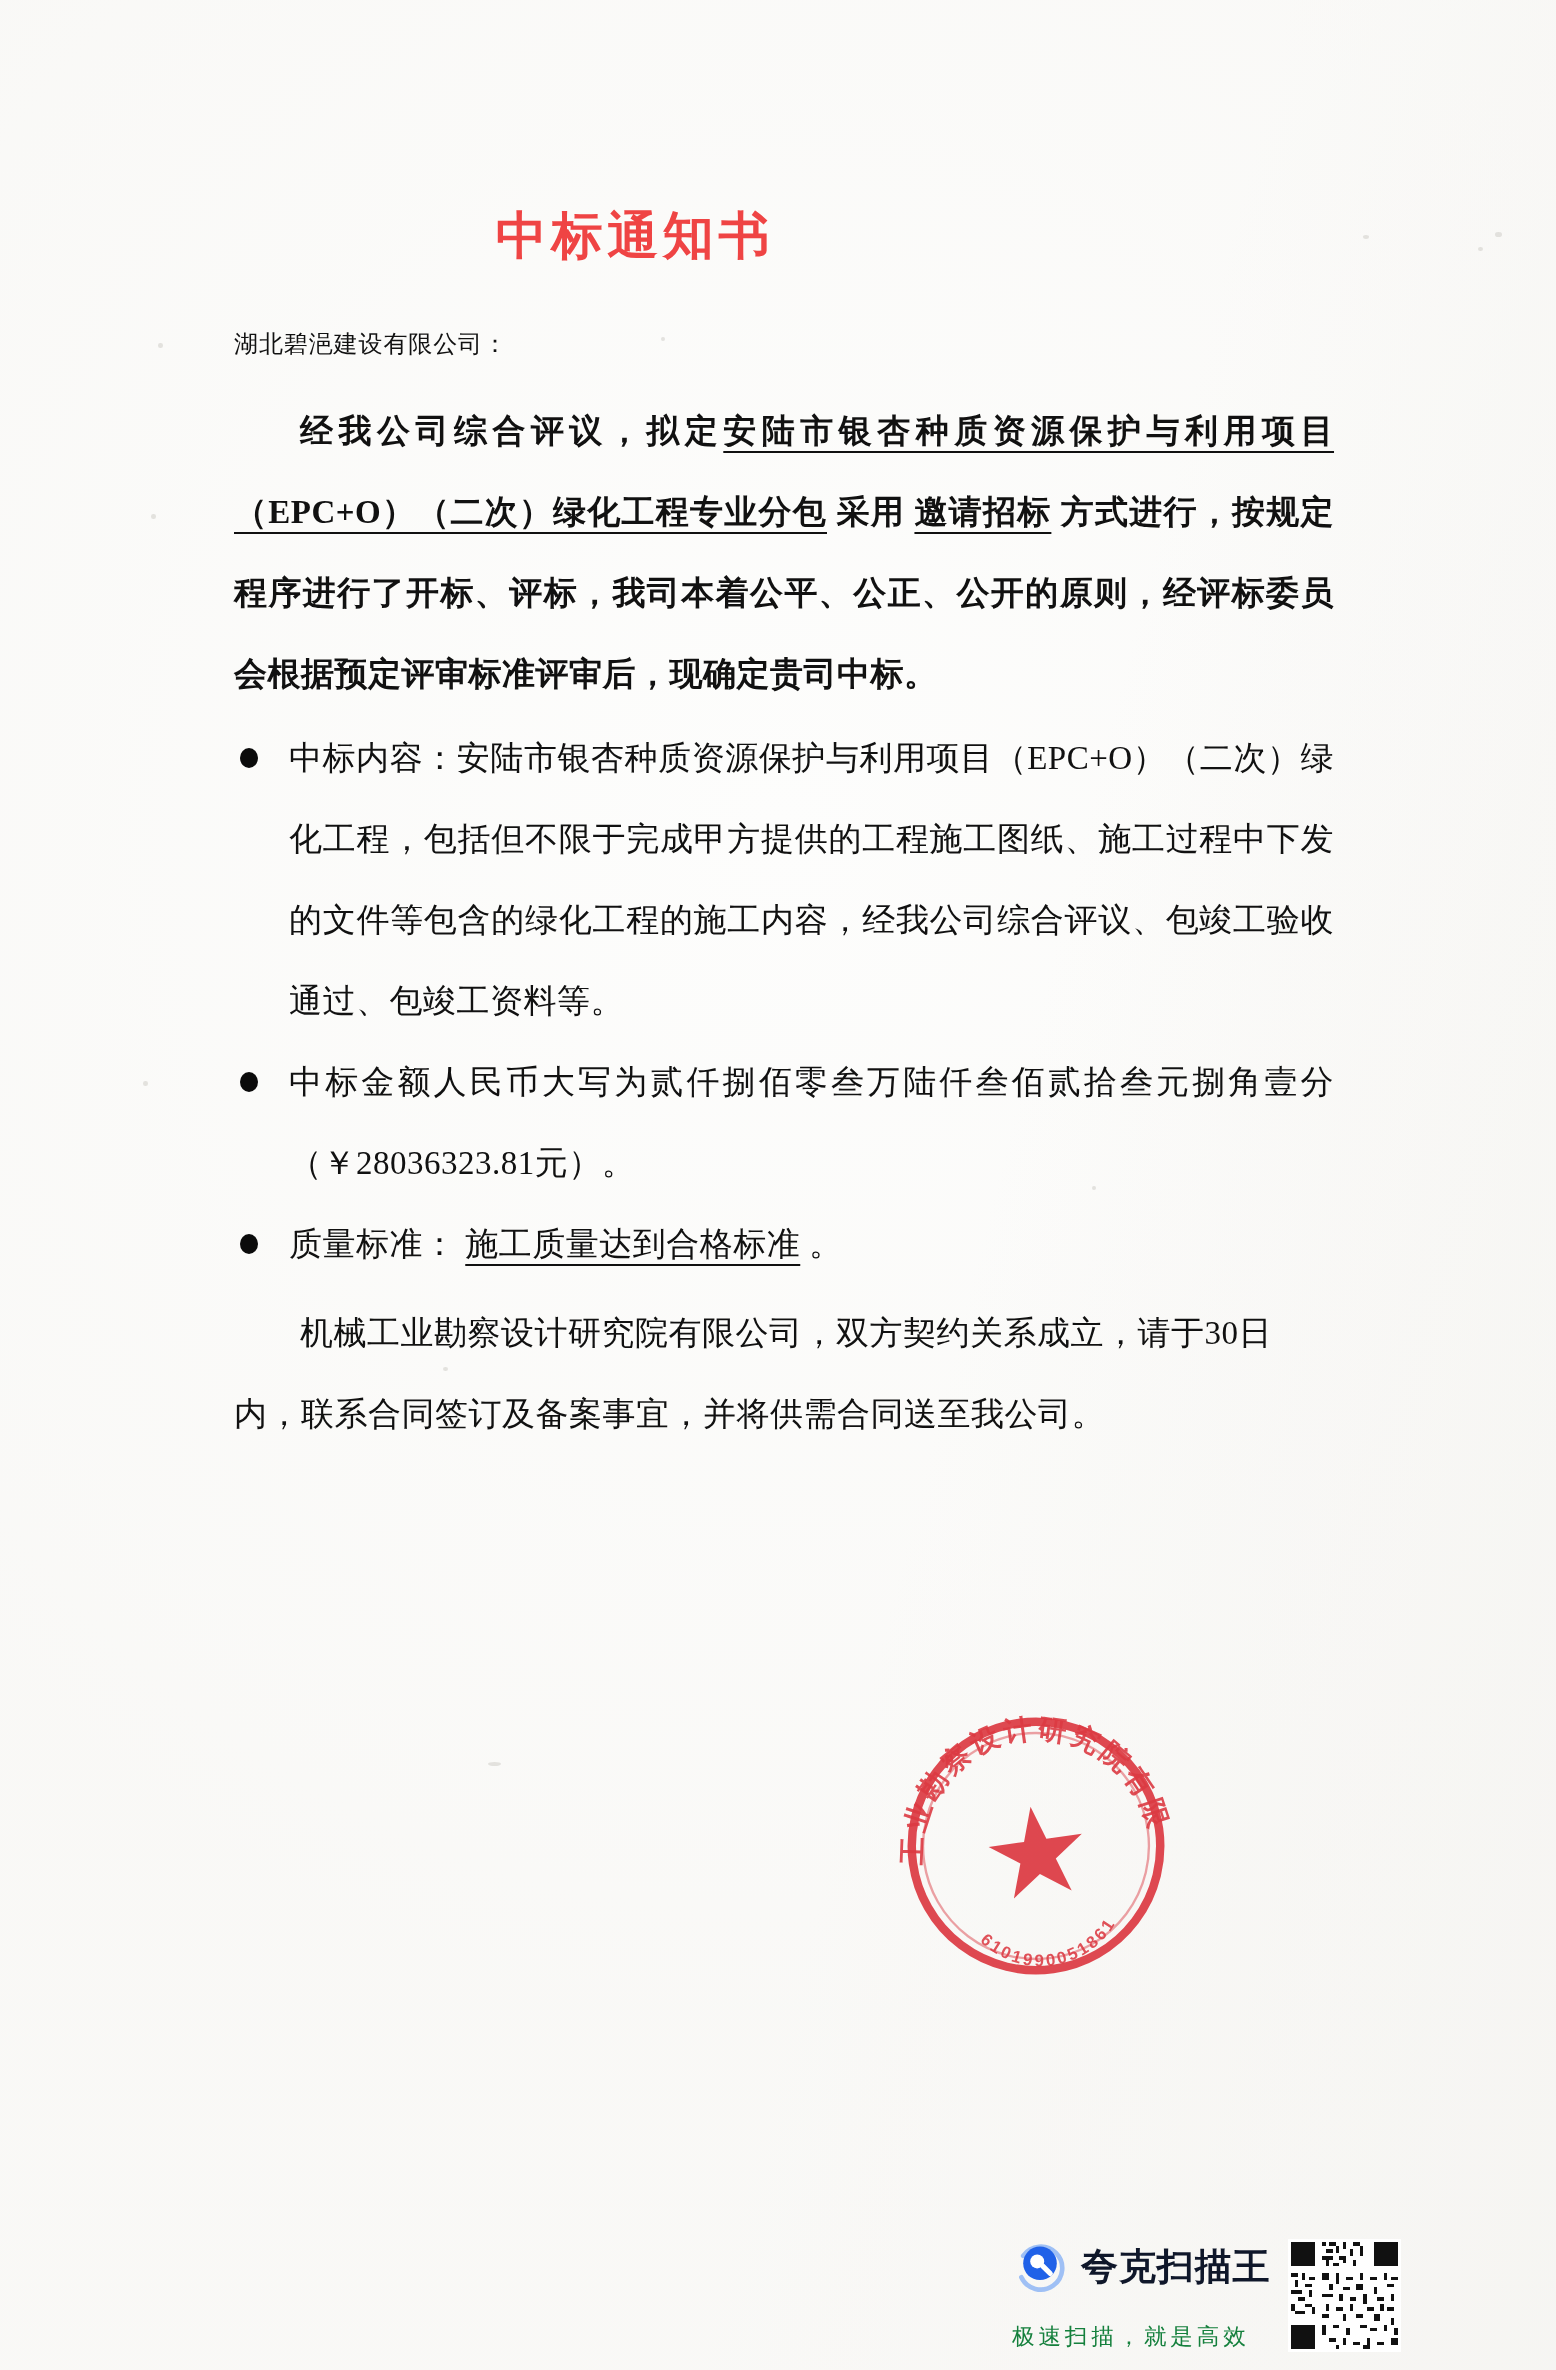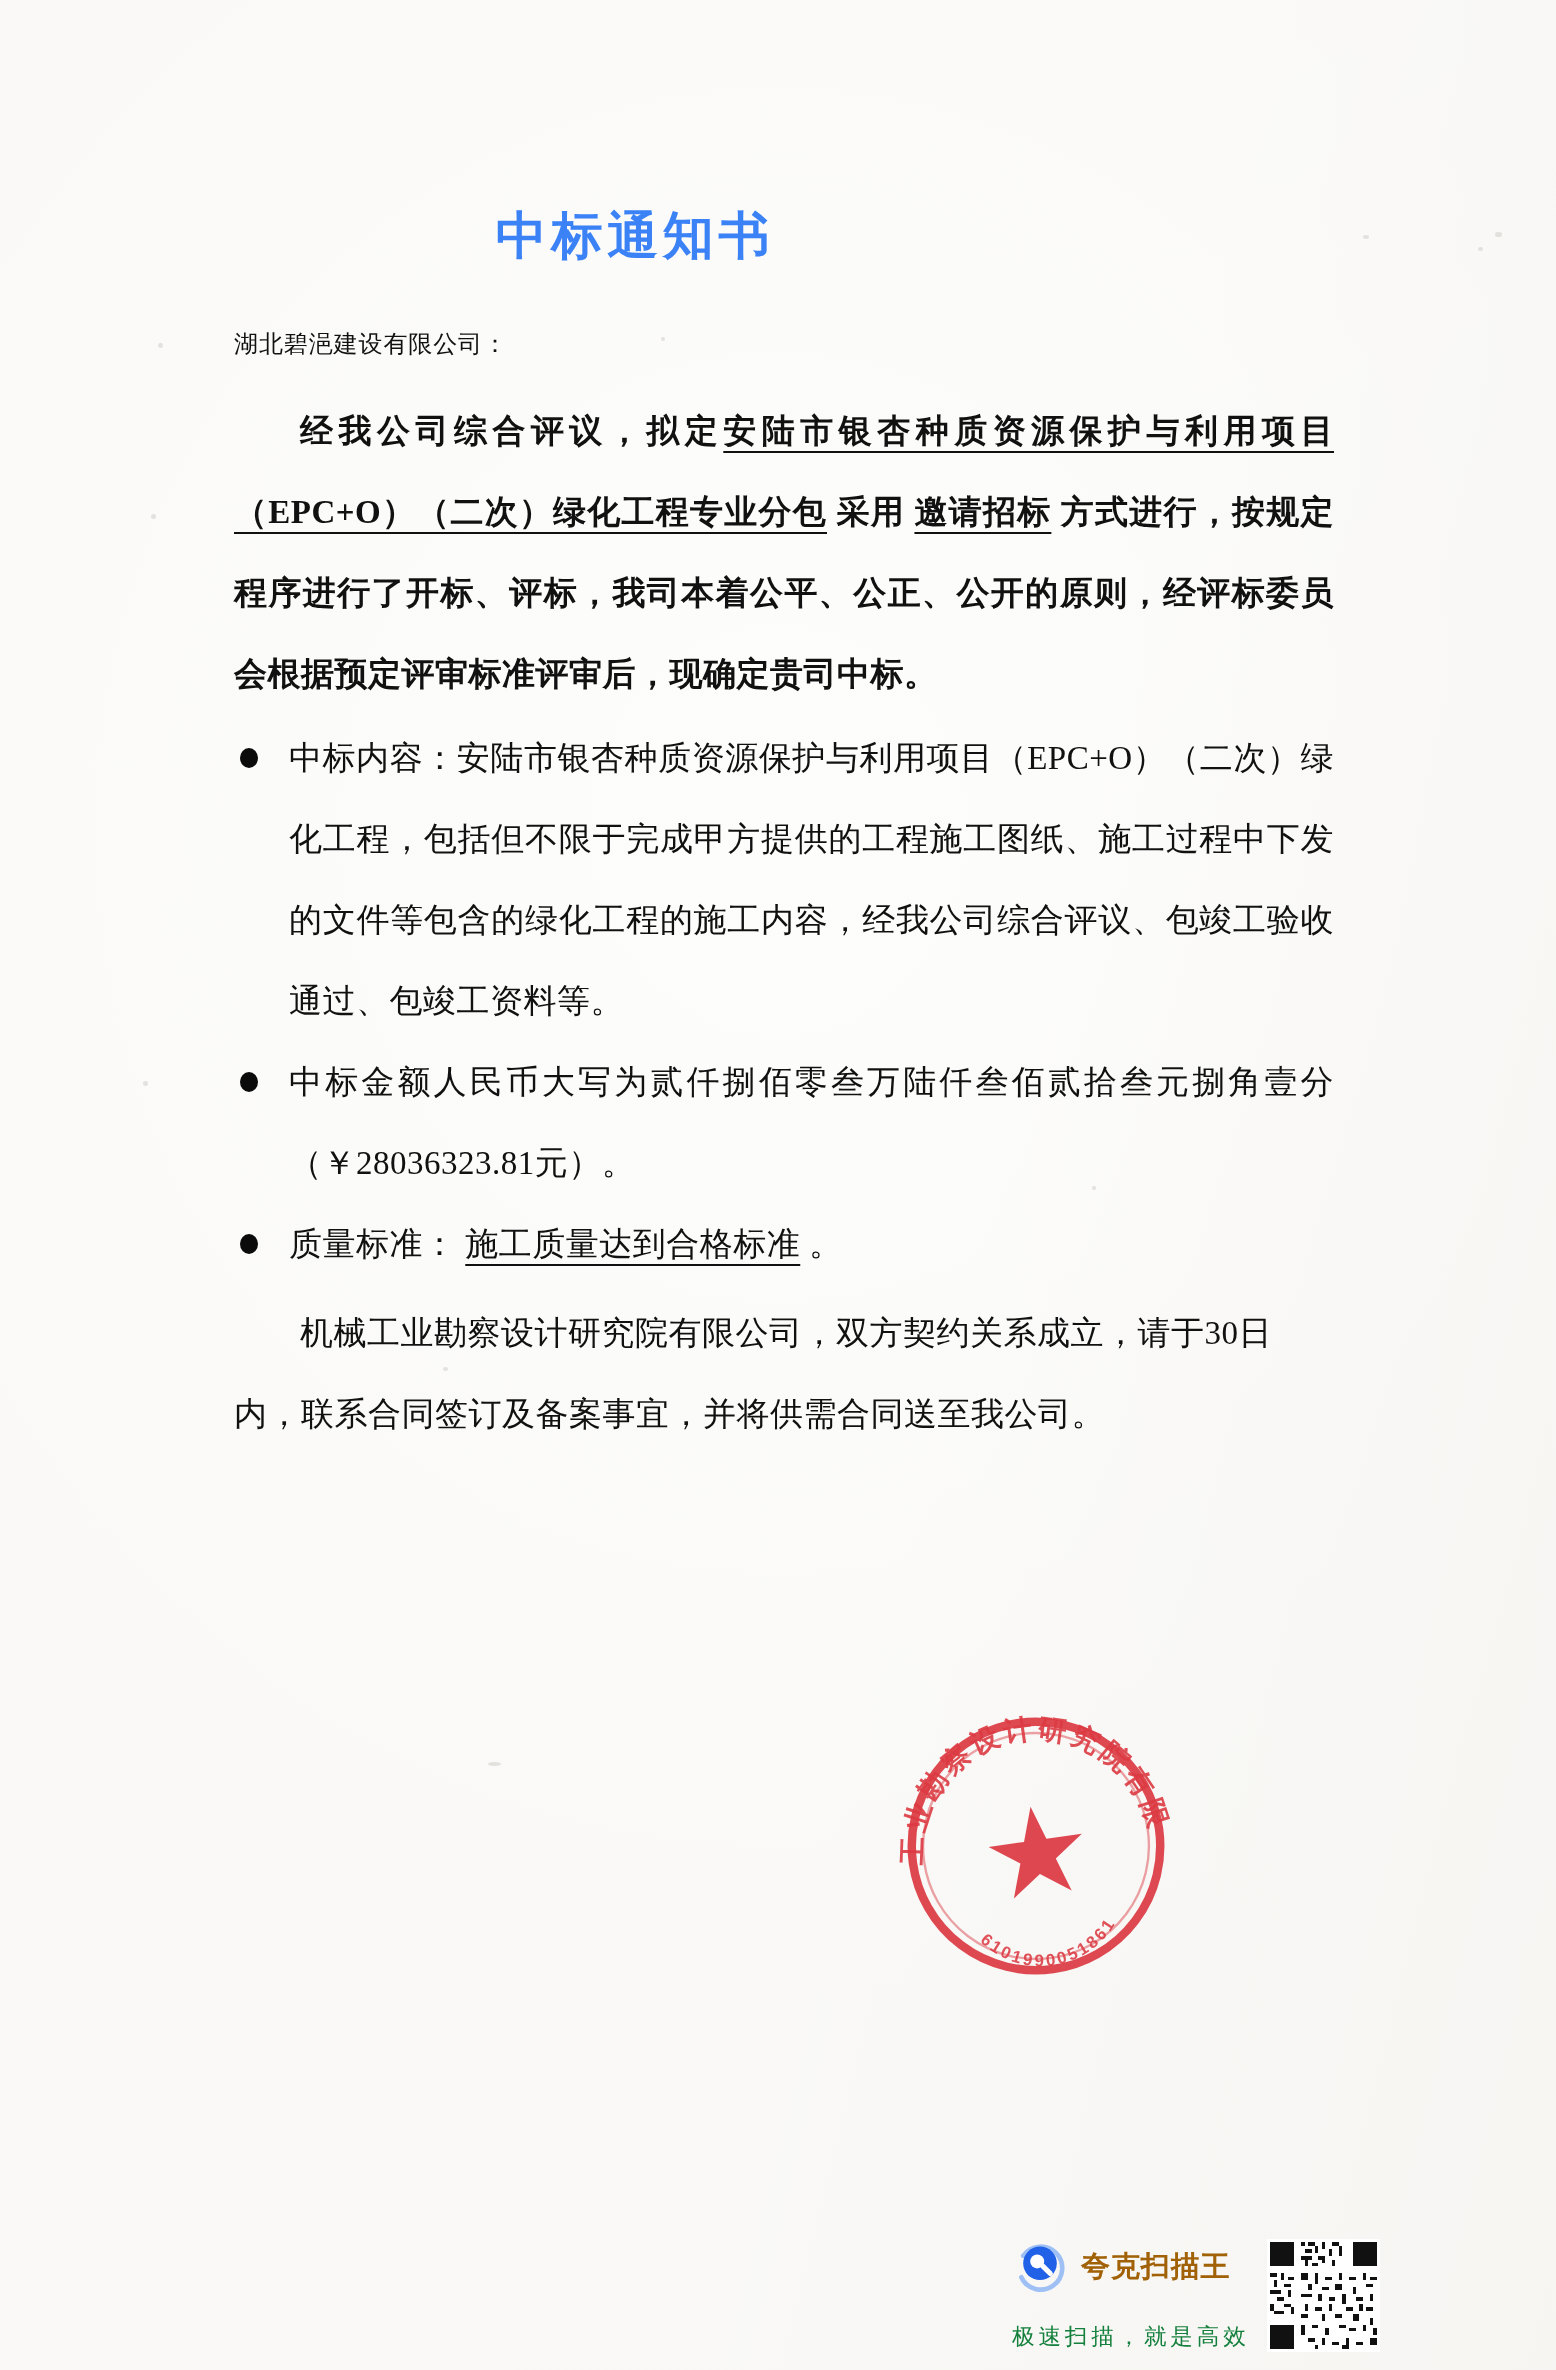--- a/index.html
+++ b/index.html
@@ -32,21 +32,21 @@
   .doc-title {
     position: absolute;
     top: 202px;
     left: 0;
     width: 1270px;
     text-align: center;
     font-family: "Liberation Sans", "DejaVu Sans", sans-serif;
     font-weight: 700;
     font-size: 51px;
     letter-spacing: 4.7px;
-    color: #3b82f6;
+    color: #ef4444;
   }
 
   
   .sheet {
     position: absolute;
     left: 234px;
     top: 331px;
     width: 1100px;
   }
 
@@ -152,23 +152,23 @@
   .brand-col { display: flex; flex-direction: column; }
   .brand-row { display: flex; align-items: center; gap: 13px; }
   .brand-mark {
     position: relative;
     width: 56px; height: 56px;
     flex: 0 0 56px;
   }
   .brand-name {
     font-family: "Liberation Sans", "DejaVu Sans", sans-serif;
     font-weight: 700;
-    font-size: 29px;
+    font-size: 37px;
     letter-spacing: 0.9px;
-    color: #a16207;
+    color: #0f172a;
   }
   .brand-tag {
     margin-top: 26px;
     font-family: "Liberation Sans", "DejaVu Sans", sans-serif;
     font-size: 22.6px;
     letter-spacing: 3.8px;
     color: #15803d;
     text-align: left;
   }
   .qr {

